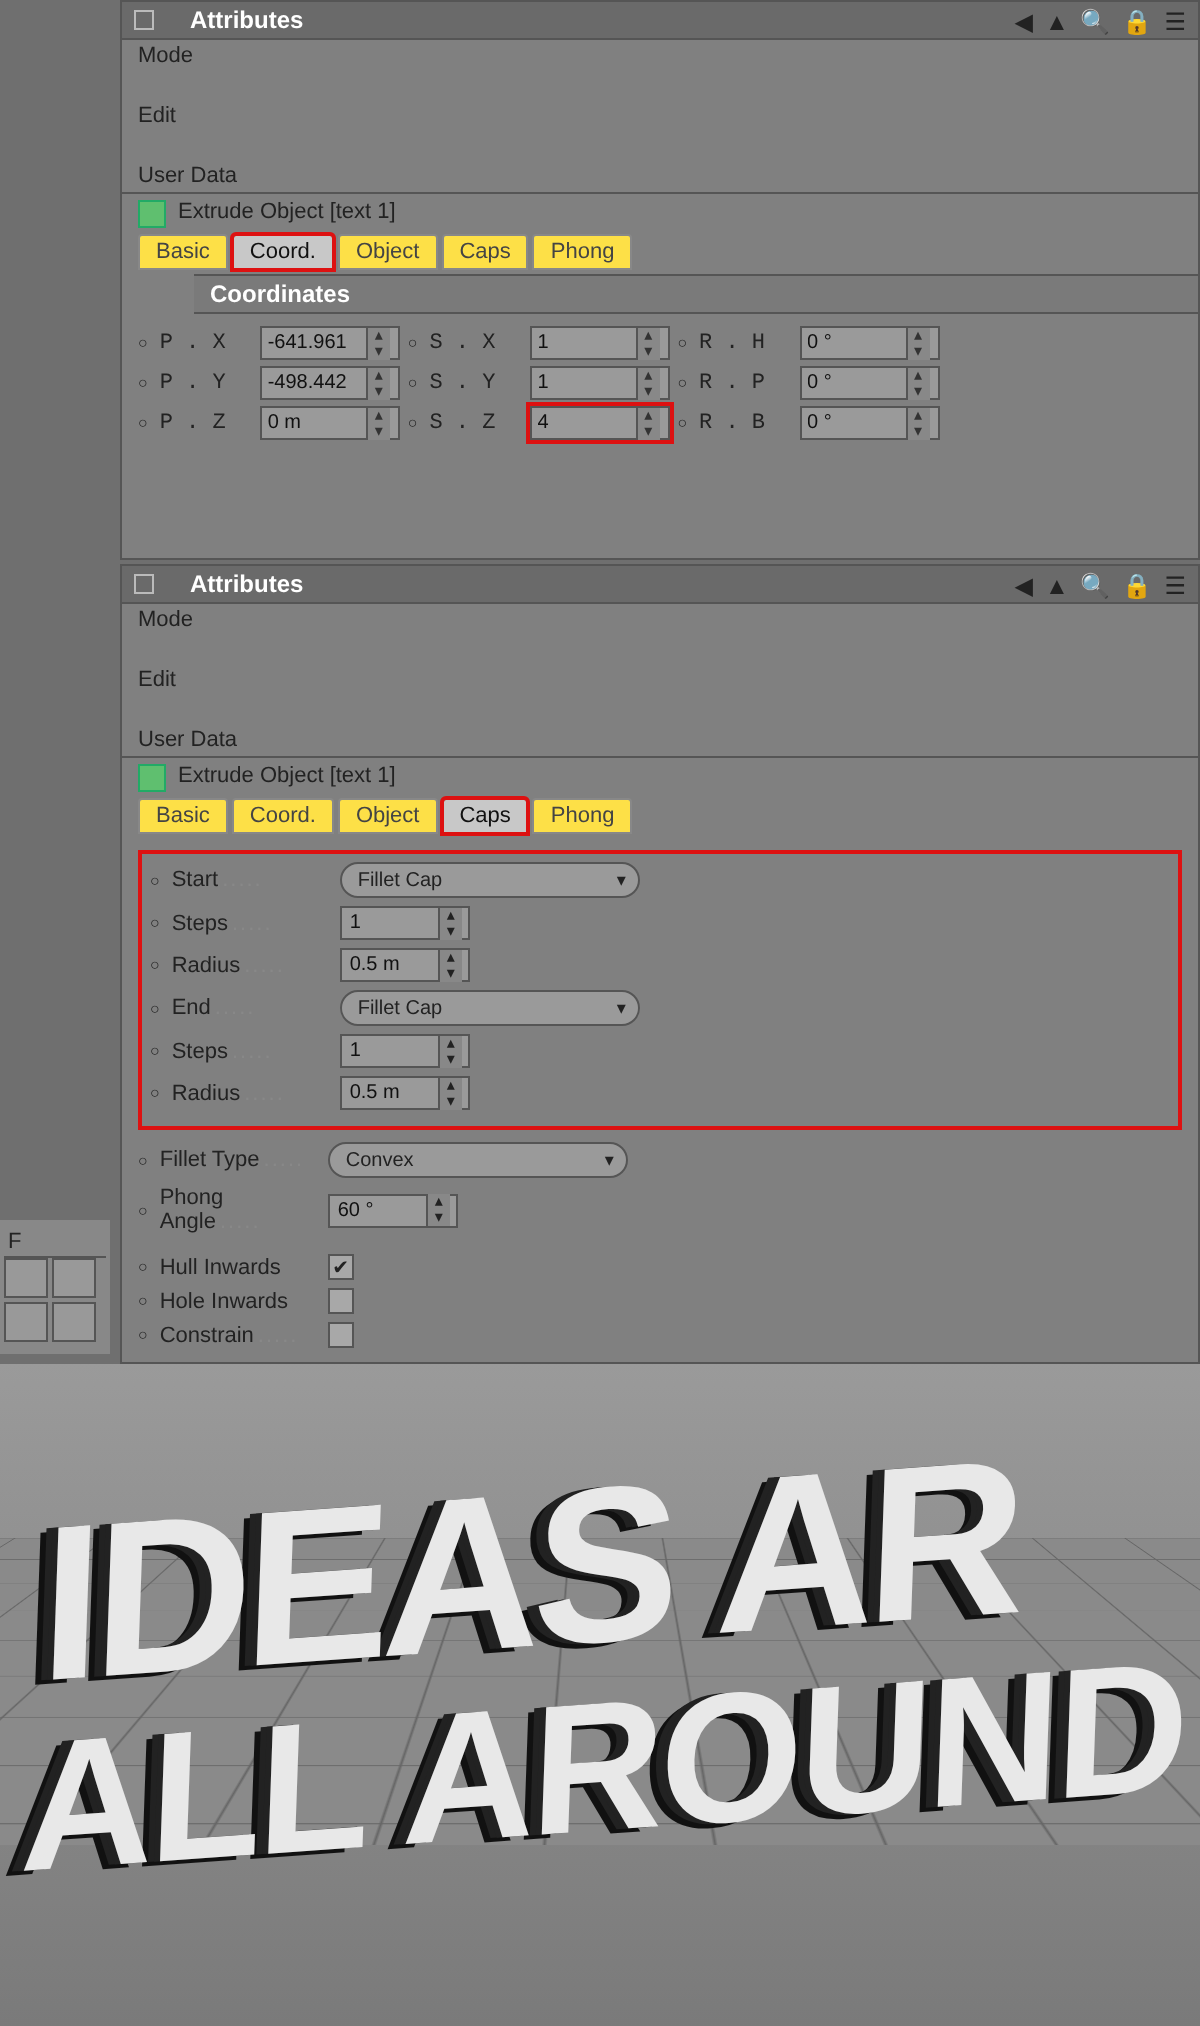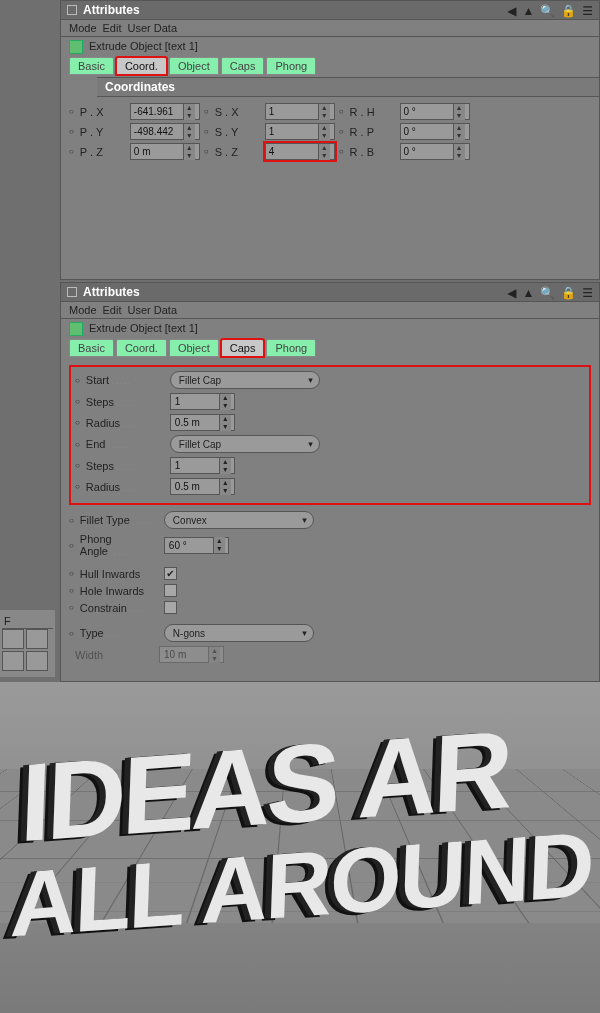--- a/index.html
+++ b/index.html
@@ -2,41 +2,41 @@
 <html><head>
 <meta charset="utf-8">
 <style>
   * { box-sizing: border-box; margin: 0; padding: 0; font-family: Arial, Helvetica, sans-serif; }
   body { background: #6f6f6f; width: 600px; height: 1013px; overflow: hidden; position: relative; }
 
   .panel { position: absolute; left: 60px; background: #808080; border: 1px solid #555; }
   .panel-top { top: 0; width: 540px; height: 280px; }
   .panel-mid { top: 282px; width: 540px; height: 400px; left: 60px; }
 
-  .titlebar { background: #6a6a6a; padding: 2px 6px; display: flex; align-items: center; gap: 6px; border-bottom: 1px solid #555; }
+  .titlebar { background: #6a6a6a; padding: 2px 6px; display: flex; align-items: center; gap: 18px; border-bottom: 1px solid #555; }
   .titlebar .sq { width: 10px; height: 10px; border: 1px solid #bbb; }
   .titlebar .t { color: #fff; font-weight: bold; font-size: 12px; }
   .hdricons { position: absolute; right: 6px; top: 3px; display: flex; gap: 6px; color: #222; font-size: 12px; }
 
-  .menubar { display: flex; gap: 6px; padding: 2px 8px; font-size: 11px; color: #222; border-bottom: 1px solid #555; }
+  .menubar { display: flex; gap: 18px; padding: 2px 8px; font-size: 11px; color: #222; border-bottom: 1px solid #555; flex-direction: column; }
   .menubar span { cursor: default; }
 
   .objrow { display: flex; align-items: flex-start; gap: 6px; padding: 3px 8px; font-size: 11px; color: #222; }
   .objrow .cube { width: 14px; height: 14px; background: #5fbf6f; border: 1px solid #2a6; }
 
   .tabs { display: flex; gap: 2px; padding: 0 8px 2px; font-size: 11px; }
-  .tab { background: #86efac; padding: 2px 8px; border-radius: 2px 2px 0 0; color: #444; border: 1px solid #888; cursor: default; }
+  .tab { background: #fde047; padding: 2px 8px; border-radius: 2px 2px 0 0; color: #444; border: 1px solid #888; cursor: default; }
   .tab.active { background: #c8c8c8; color: #111; }
   .tab.redbox { outline: 2px solid #d11; outline-offset: -1px; }
 
   .section-head { background: #7a7a7a; padding: 2px 8px; font-size: 12px; color: #fff; font-weight: bold; border-top: 1px solid #555; border-bottom: 1px solid #555; margin-left: 36px; }
 
   .coords { padding: 6px 8px; font-size: 11px; color: #222; }
   .coord-row { display: flex; align-items: center; gap: 4px; margin-bottom: 3px; }
-  .clabel { width: 46px; }
+  .clabel { width: 46px; font-family: Liberation Mono, monospace; }
   .cfield { display: flex; align-items: center; background: #9a9a9a; border: 1px solid #555; height: 17px; width: 70px; position: relative; }
   .cfield input { background: transparent; border: none; width: 52px; font-size: 10px; padding: 0 3px; color: #111; }
   .cfield .spin { width: 12px; background: #888; font-size: 8px; text-align: center; line-height: 8px; color: #333; border-left: 1px solid #555; }
   .cfield .spin div { height: 8px; cursor: pointer; }
   .bullet { font-size: 8px; margin-right: 2px; }
 
   .redframe { outline: 2px solid #d11; }
 
   .caps { padding: 6px 8px; font-size: 11px; color: #222; }
   .caps-row { display: flex; align-items: center; margin-bottom: 4px; gap: 4px; }

